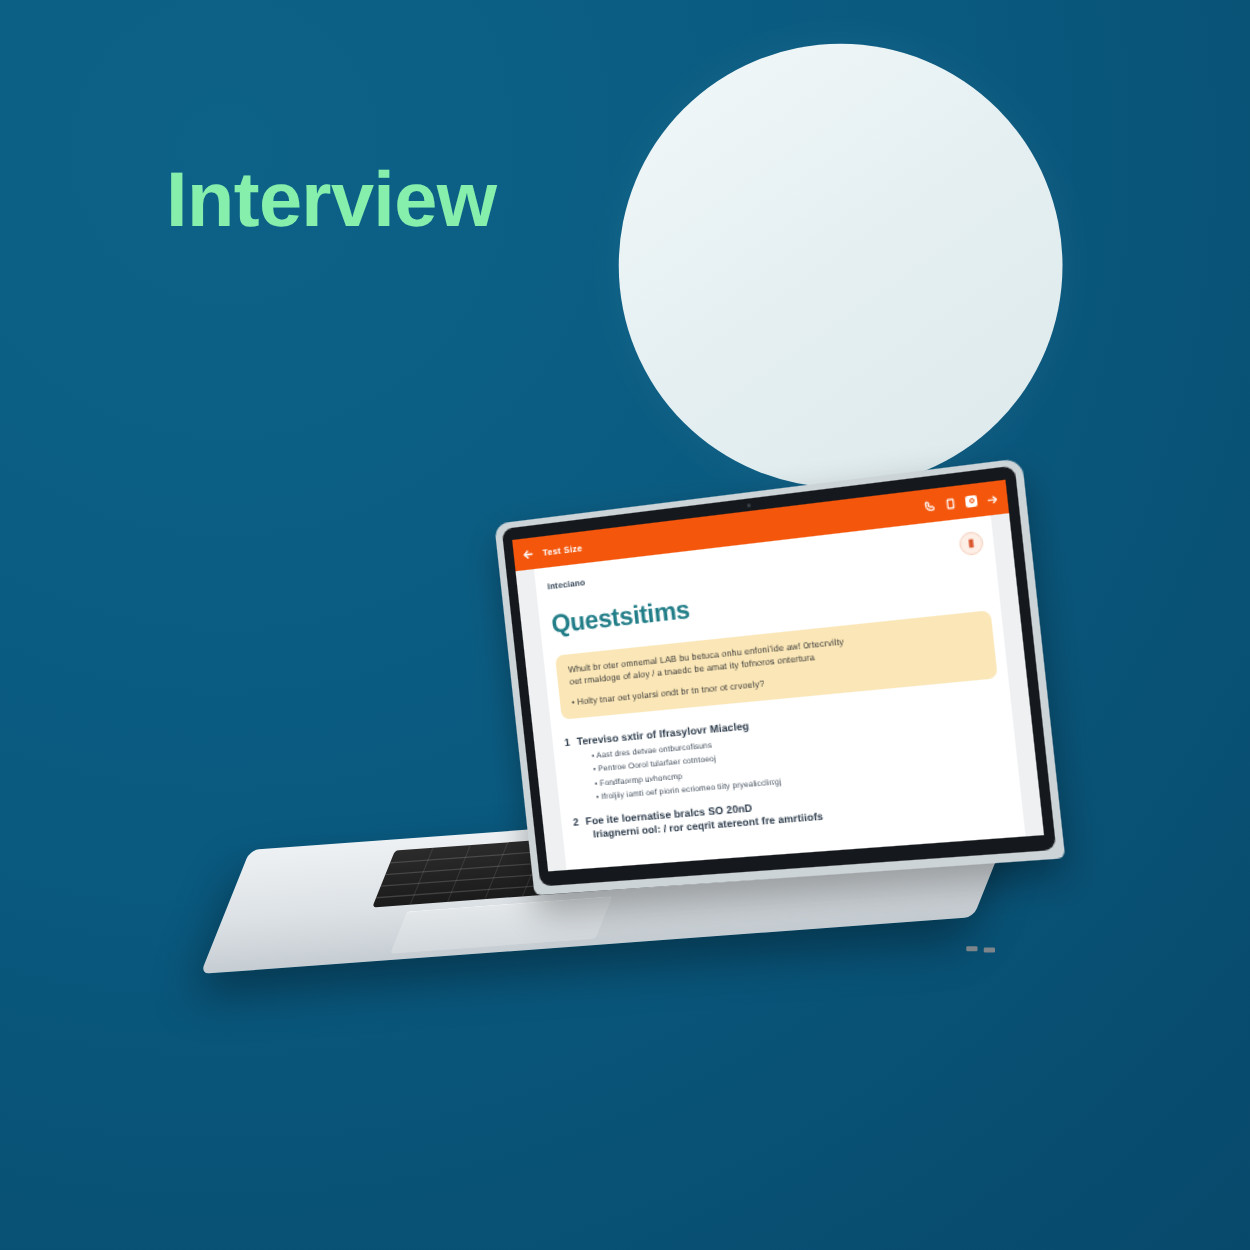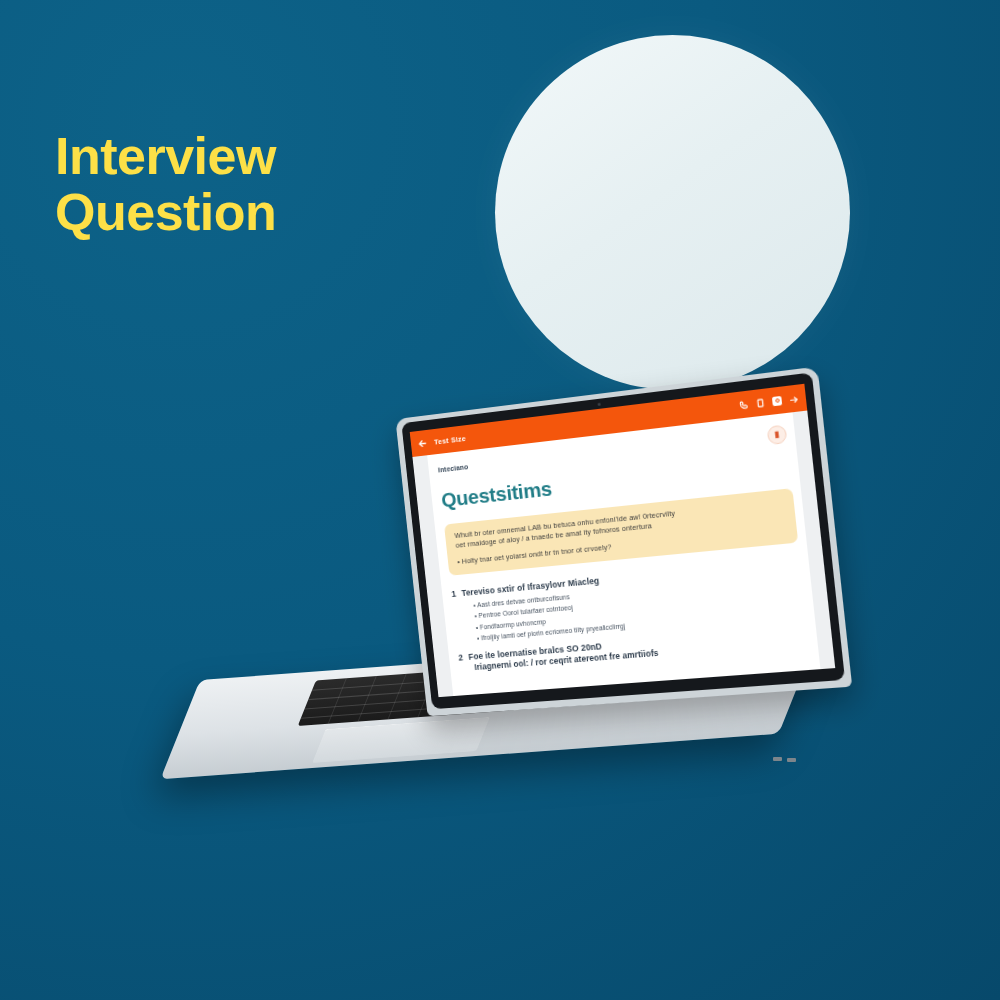--- a/index.html
+++ b/index.html
@@ -22,25 +22,26 @@
     position:absolute;
     left:495px;top:35px;width:355px;height:355px;
     border-radius:50%;
     background:linear-gradient(145deg,#f2f8f9 0%,#e6f0f2 45%,#dde9ec 100%);
     box-shadow:0 0 40px rgba(255,255,255,0.05);
   }
 
   
   #poster-title{
     position:absolute;left:55px;top:128px;width:420px;
-    color:#fde047;
+    color:#86efac;
     font-weight:bold;
-    font-size:52px;
+    font-size:62px;
     line-height:1.08;
     letter-spacing:-0.5px;
+    text-align:center;
   }
   #poster-title .tline{display:block;white-space:nowrap;}
 
   
   #laptop{
     position:absolute;left:195px;top:385px;width:680px;height:420px;
   }
 
   
   #laptop-lid{
@@ -213,21 +214,20 @@
 </style>
 </head>
 <body>
 
 <div id="poster-background"></div>
 
 <div id="decor-circle"></div>
 
 <div id="poster-title">
   <span class="tline">Interview</span>
-  <span class="tline">Question</span>
 </div>
 
 <div id="laptop">
 
   <div id="laptop-base">
     <div id="keyboard-well">
       <div class="keyrow" style="top:9px"></div>
       <div class="keyrow" style="top:18px"></div>
       <div class="keyrow" style="top:27px"></div>
       <div class="keyrow" style="top:36px"></div>

